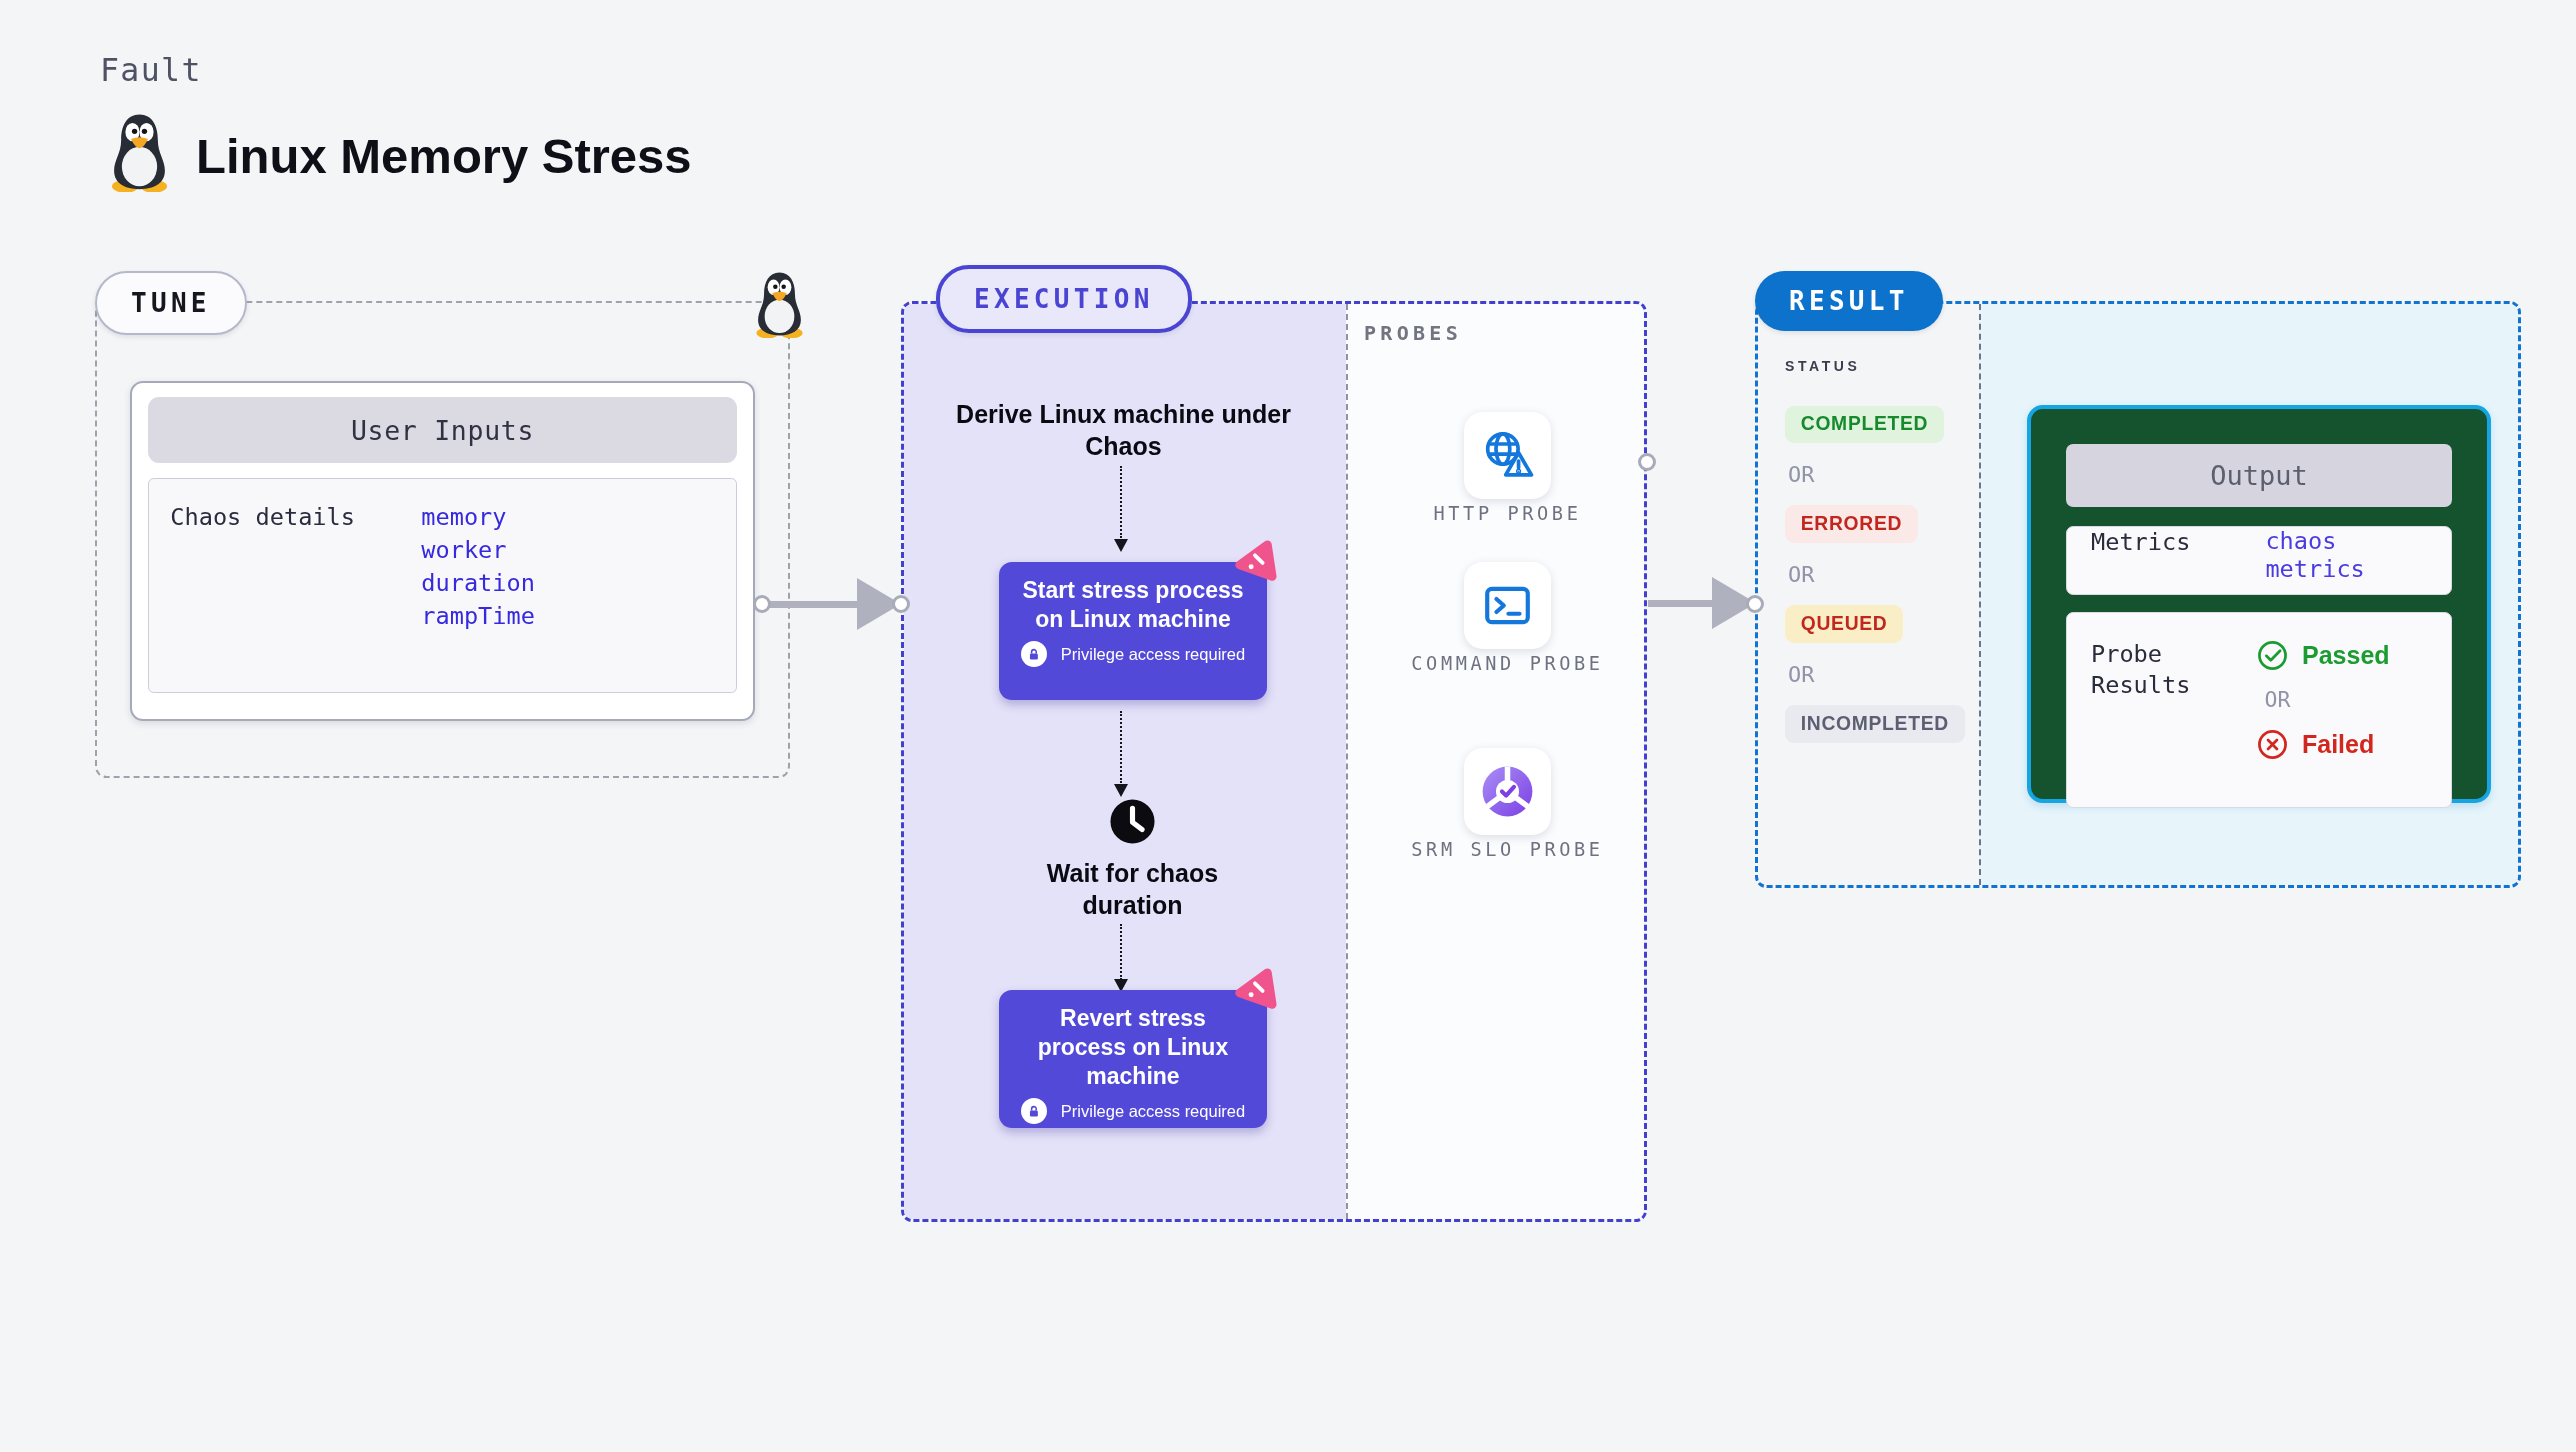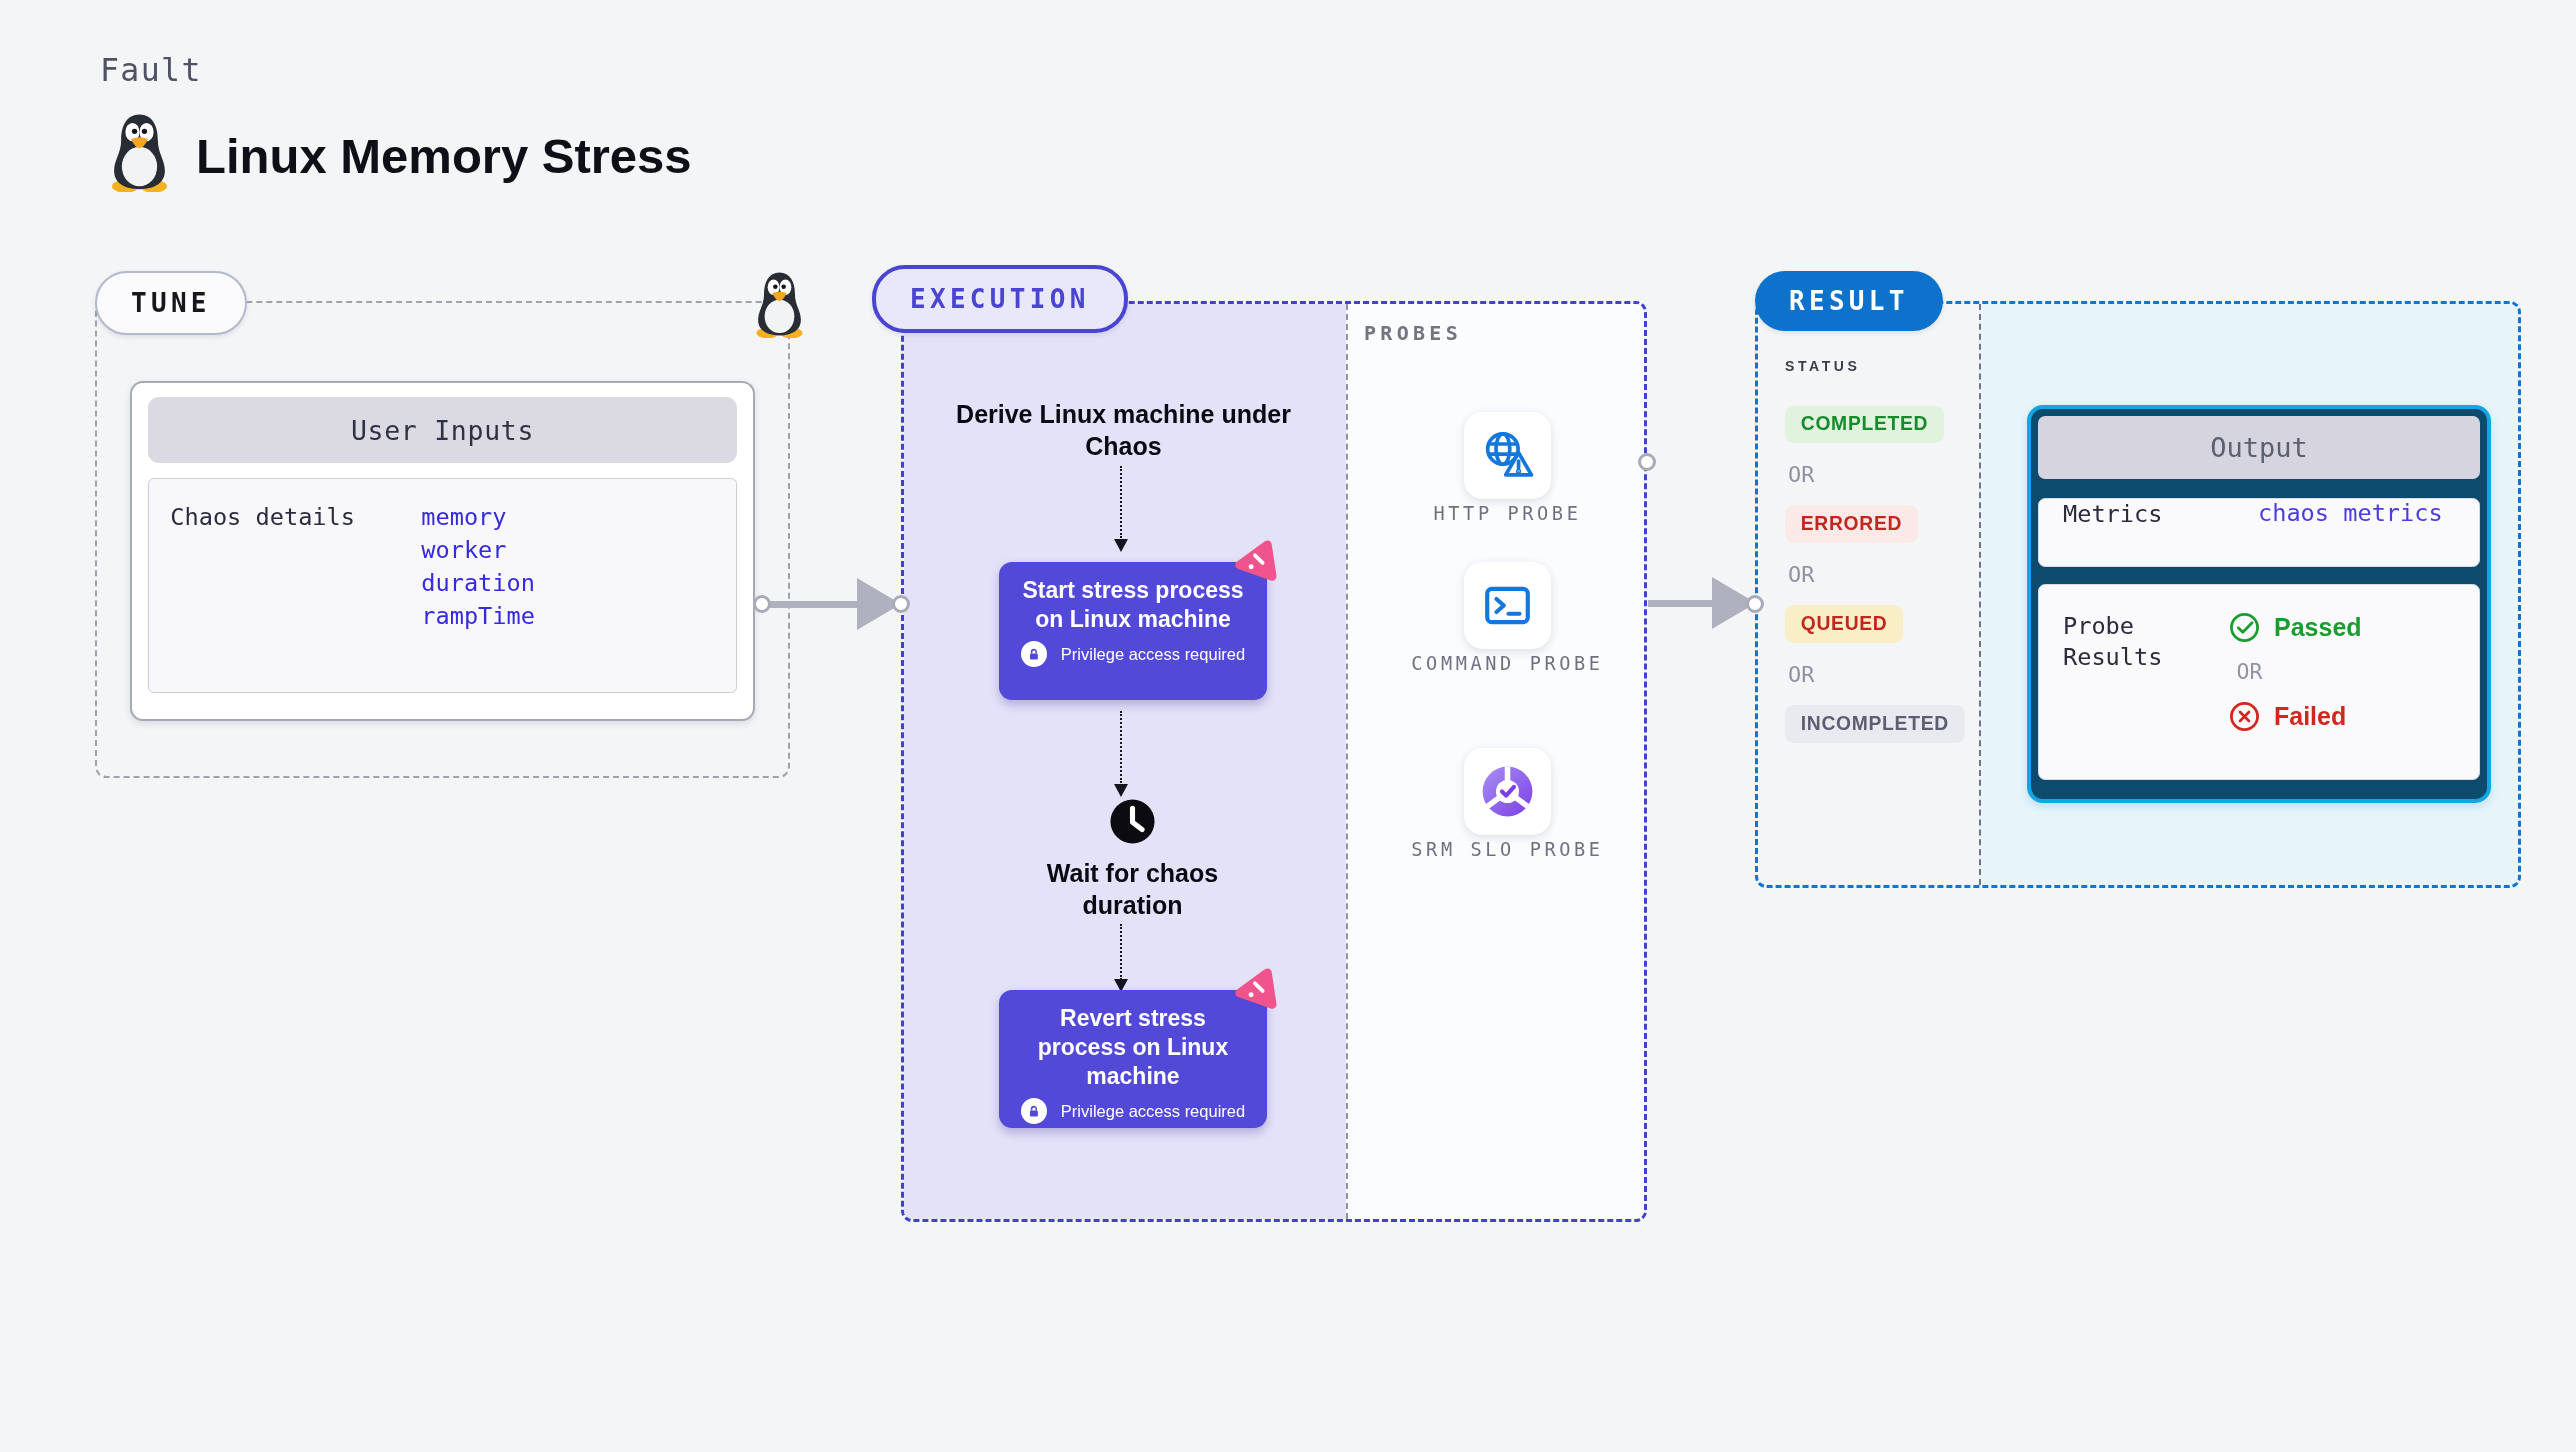--- a/index.html
+++ b/index.html
@@ -10,21 +10,21 @@
   
   .kicker{position:absolute;left:100px;top:52px;font-size:31.5px;color:#4E5264;letter-spacing:1.4px;}
   .tux-big{position:absolute;left:105px;top:113px;width:69px;height:79px;}
   .page-title{position:absolute;left:196px;top:120px;font-size:49px;font-weight:bold;color:#0D1017;line-height:73px;}
 
   
   .pill{position:absolute;display:flex;align-items:center;justify-content:center;height:60px;
         border-radius:33px;padding:0 34px;font-size:26px;font-weight:bold;letter-spacing:4.3px;z-index:6;
         box-shadow:0 2.1px 5.7px rgba(30,30,60,.10);}
   .pill-tune{left:95px;top:271px;background:#FBFBFD;border:2.9px solid #B4B8CA;color:#16161F;}
-  .pill-exec{left:872px;top:265px;background:#E9E8FB;border:4.3px solid #4A44D3;color:#4A44D3;}
+  .pill-exec{left:936px;top:265px;background:#E9E8FB;border:4.3px solid #4A44D3;color:#4A44D3;}
   .pill-result{left:1755px;top:271px;background:#0C72CC;border:none;color:#FFFFFF;}
 
   
   .tune-box{position:absolute;left:95px;top:301px;width:691px;height:473px;border:2.9px dashed #9EA2AD;border-radius:11.5px;}
   .tux-small{position:absolute;left:751px;top:271px;width:57px;height:67px;z-index:6;}
   .ui-card{position:absolute;left:130px;top:381px;width:625px;height:340px;background:#FFFFFF;
            border:2.9px solid #A6A9B8;border-radius:13px;box-shadow:0 2.9px 7.2px rgba(40,40,70,.12);box-sizing:border-box;}
   .ui-header{margin:14.3px 15.8px 0 15.8px;height:66px;background:#DBDAE3;border-radius:11px;display:flex;align-items:center;
              justify-content:center;font-size:26.5px;color:#303243;letter-spacing:0.7px;}
   .ui-rows{margin:14.3px 15.8px 0 15.8px;height:215px;background:#F8F8FB;border:1.4px solid #CBCDDA;border-radius:5.7px;
@@ -70,22 +70,22 @@
   .result-panel{position:absolute;left:221px;top:0;bottom:0;right:0;background:#E7F5FB;border-left:2.1px dashed #6F7488;}
   .status-col{position:absolute;left:1785px;top:358px;width:186px;display:flex;flex-direction:column;z-index:4;}
   .status-label{font-size:14px;font-weight:bold;letter-spacing:3.6px;color:#3A3D4D;margin-bottom:31.5px;}
   .status-badge{align-self:flex-start;padding:7.9px 15.8px;border-radius:9px;font-size:19.3px;font-weight:bold;letter-spacing:0.7px;margin-bottom:18.6px;}
   .b-completed{background:#DFF3DD;color:#178A2E;}
   .b-errored{background:#FBE9E8;color:#C1271F;}
   .b-queued{background:#FAEEC6;color:#C1271F;}
   .b-incompleted{background:#E9E9F0;color:#5C5F71;}
   .or-sep{font-size:22px;color:#9094A6;margin:0 0 18.6px 2.9px;}
 
-  .output-card{position:absolute;left:2027px;top:405px;width:464px;height:398px;background:#0c4a6e;
-               border:4.3px solid #14A5E2;border-radius:15.8px;box-sizing:border-box;padding:7px;z-index:4;
+  .output-card{position:absolute;left:2027px;top:405px;width:464px;height:398px;background:#14532d;
+               border:4.3px solid #14A5E2;border-radius:15.8px;box-sizing:border-box;padding:35px;z-index:4;
                box-shadow:0 3.6px 8.6px rgba(20,120,190,.18);}
   .output-header{height:63px;background:#D6D5DF;border-radius:7.2px;display:flex;align-items:center;justify-content:center;
                  font-size:27px;color:#5C5F6E;}
   .output-row{background:#FAFAFC;border:1.4px solid #D7D9E3;border-radius:7.2px;box-sizing:border-box;}
   .row-metrics{margin-top:18.6px;height:69px;display:flex;align-items:flex-start;padding:0 24px;}
   .row-probes{margin-top:17px;height:196px;display:flex;padding:26px 24px;}
   .out-label{width:165px;font-size:23.6px;color:#2A2C3C;line-height:31.5px;}
   .out-value{font-size:23.6px;color:#4A3BE2;margin-left:30px;}
   .pr-results{display:flex;flex-direction:column;}
   .pr-row{display:flex;align-items:center;gap:13px;}

